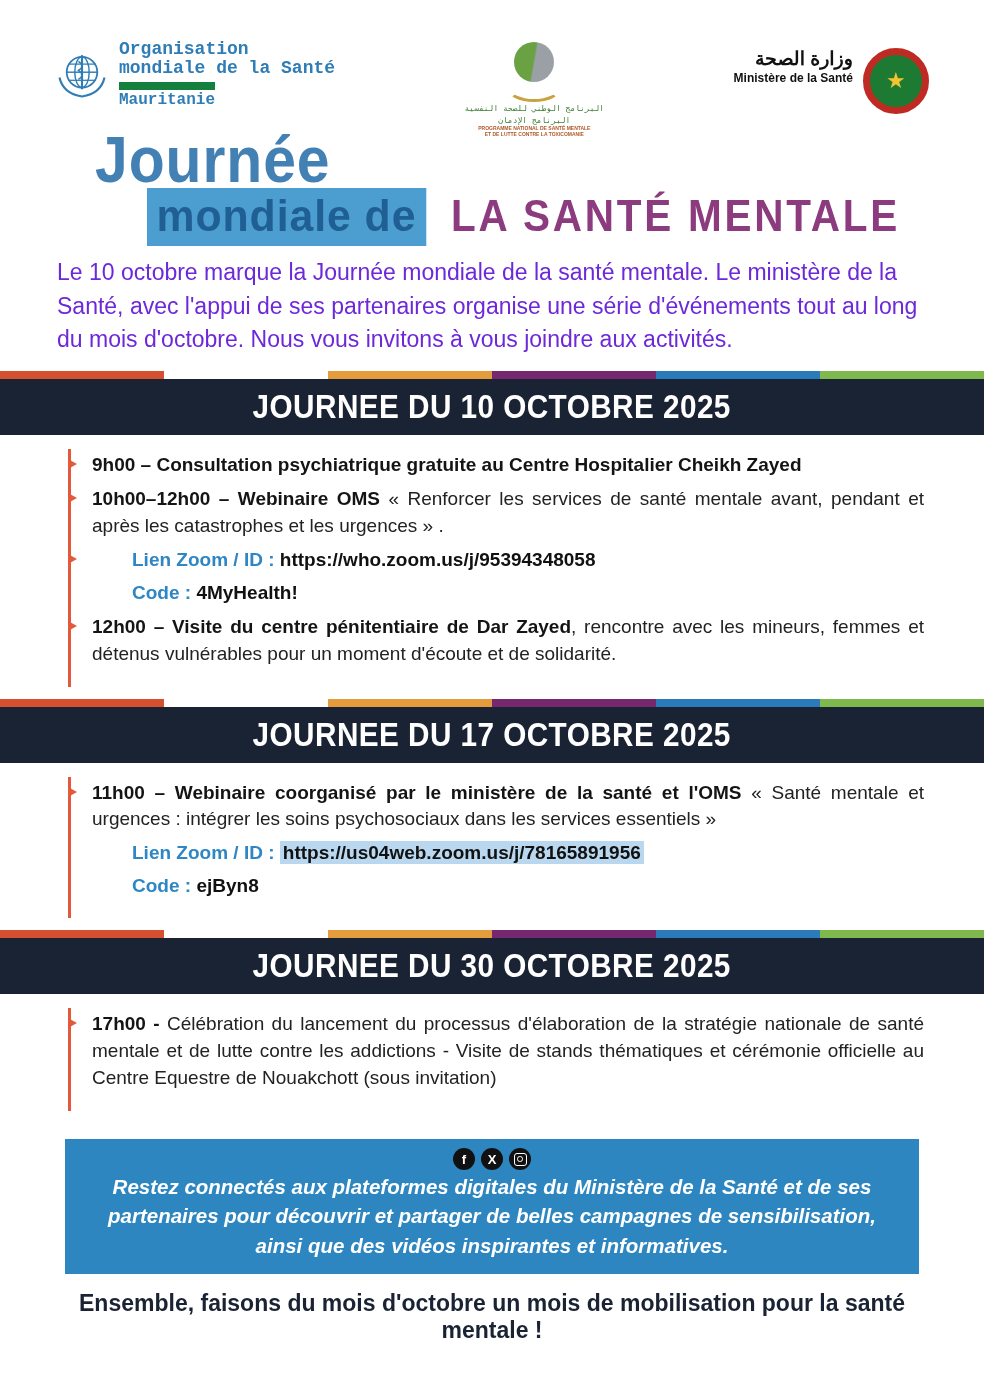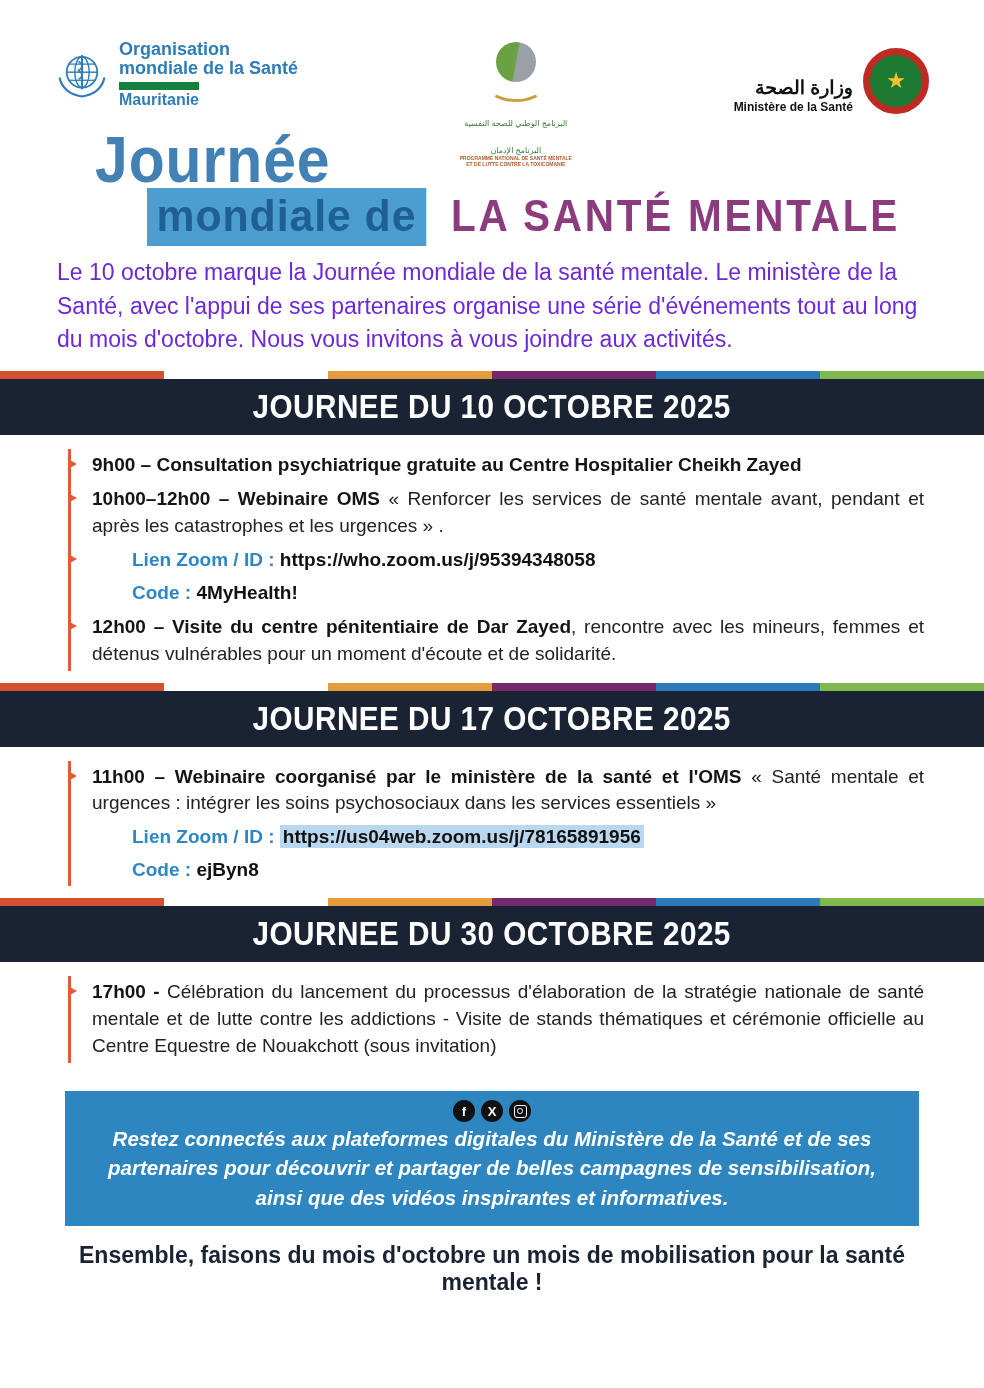--- a/index.html
+++ b/index.html
@@ -2,31 +2,31 @@
 <html><head>
 <meta charset="utf-8">
 <style>
   html,body{margin:0;padding:0;background:#ffffff;}
   .page{position:relative;width:984px;height:1388px;background:#fff;overflow:hidden;
         font-family:"Liberation Sans",sans-serif;color:#222;}
   
   .top{display:flex;justify-content:space-between;align-items:flex-start;padding:40px 55px 0 55px;height:82px;}
   .who-block{display:flex;align-items:center;gap:10px;}
   .who-emblem{width:54px;height:54px;flex:0 0 auto;}
-  .who-text{line-height:1.05;}
+  .who-text{line-height:1.05;font-family:Liberation Mono, monospace;}
   .who-text .l1{color:#2f7db6;font-size:18px;font-weight:bold;}
   .who-text .l3{color:#2f7db6;font-size:16px;font-weight:bold;margin-top:4px;border-top:8px solid #15803d;display:inline-block;padding-top:2px;}
   .center-logo{text-align:center;width:170px;margin-top:2px;}
   .cl-mark{width:40px;height:40px;margin:0 auto;border-radius:50%;
            background:linear-gradient(100deg,#6aa243 48%,#9aa0a6 52%);position:relative;}
   .cl-hands{width:48px;height:22px;margin:-8px auto 0;border:3px solid #c9a23f;border-top-color:transparent;
             border-left-color:transparent;border-right-color:transparent;border-radius:50%;}
-  .cl-ar{color:#3e7d33;font-size:8px;line-height:1.2;margin-top:17px;}
+  .cl-ar{color:#3e7d33;font-size:8px;line-height:1.2;margin-top:2px;font-family:Liberation Mono, monospace;}
   .cl-cap{color:#b05a2a;font-size:5px;line-height:1.25;font-weight:bold;}
-  .ministry-block{display:flex;align-items:flex-end;gap:10px;margin-top:8px;}
+  .ministry-block{display:flex;align-items:flex-start;gap:10px;margin-top:8px;}
   .min-text{text-align:right;line-height:1.2;}
   .min-ar{font-size:19px;font-weight:bold;color:#111;}
   .min-fr{font-size:12px;font-weight:bold;color:#111;}
   .seal{width:52px;height:52px;border-radius:50%;background:#1d7a33;border:7px solid #bf2b23;
         display:flex;align-items:center;justify-content:center;color:#f4c430;font-size:22px;}
   
   .title-block{position:relative;margin:6px 0 0 95px;height:108px;}
   .t-journee{color:#4381b4;font-size:64px;font-weight:bold;letter-spacing:1px;line-height:1;
              transform:scaleX(.92);transform-origin:left;}
   .t-row2{position:absolute;top:60px;left:52px;white-space:nowrap;}
@@ -38,21 +38,21 @@
   .intro{margin:20px 57px 14px 57px;font-size:23px;line-height:1.46;color:#6d28d9;}
   
   .stripe{display:flex;height:8px;width:100%;}
   .stripe span{flex:1;}
   .s0{background:#d4502e;}.s1{background:#ffffff;}.s2{background:#e59c3c;}
   .s3{background:#76286e;}.s4{background:#2b7bba;}.s5{background:#7fb94e;}
   .banner{background:#1a2334;height:56px;display:flex;align-items:center;justify-content:center;}
   .banner span{color:#fff;font-size:33px;font-weight:bold;letter-spacing:.5px;
                transform:scaleX(.9);white-space:nowrap;}
   
-  .section-body{position:relative;padding:10px 60px 8px 92px;}
+  .section-body{position:relative;padding:10px 60px 24px 92px;}
   .timeline{position:absolute;left:68px;top:14px;bottom:12px;width:3px;background:#e2593b;}
   .item{position:relative;margin:7px 0;font-size:19px;line-height:1.42;text-align:justify;color:#222;}
   .item b{color:#141414;}
   .arrow{position:absolute;left:-24px;top:7px;width:0;height:0;border-top:5px solid transparent;
          border-bottom:5px solid transparent;border-left:9px solid #e2593b;}
   .zoomline{position:relative;margin:6px 0 6px 40px;font-size:19px;font-weight:bold;line-height:1.42;}
   .zoomline .lbl{color:#2e86c5;}
   .zoomline .val{color:#111;}
   .zoomline .hl{background:#b9d7ee;padding:1px 3px;}
   .zoomline .arrow{left:-64px;}

